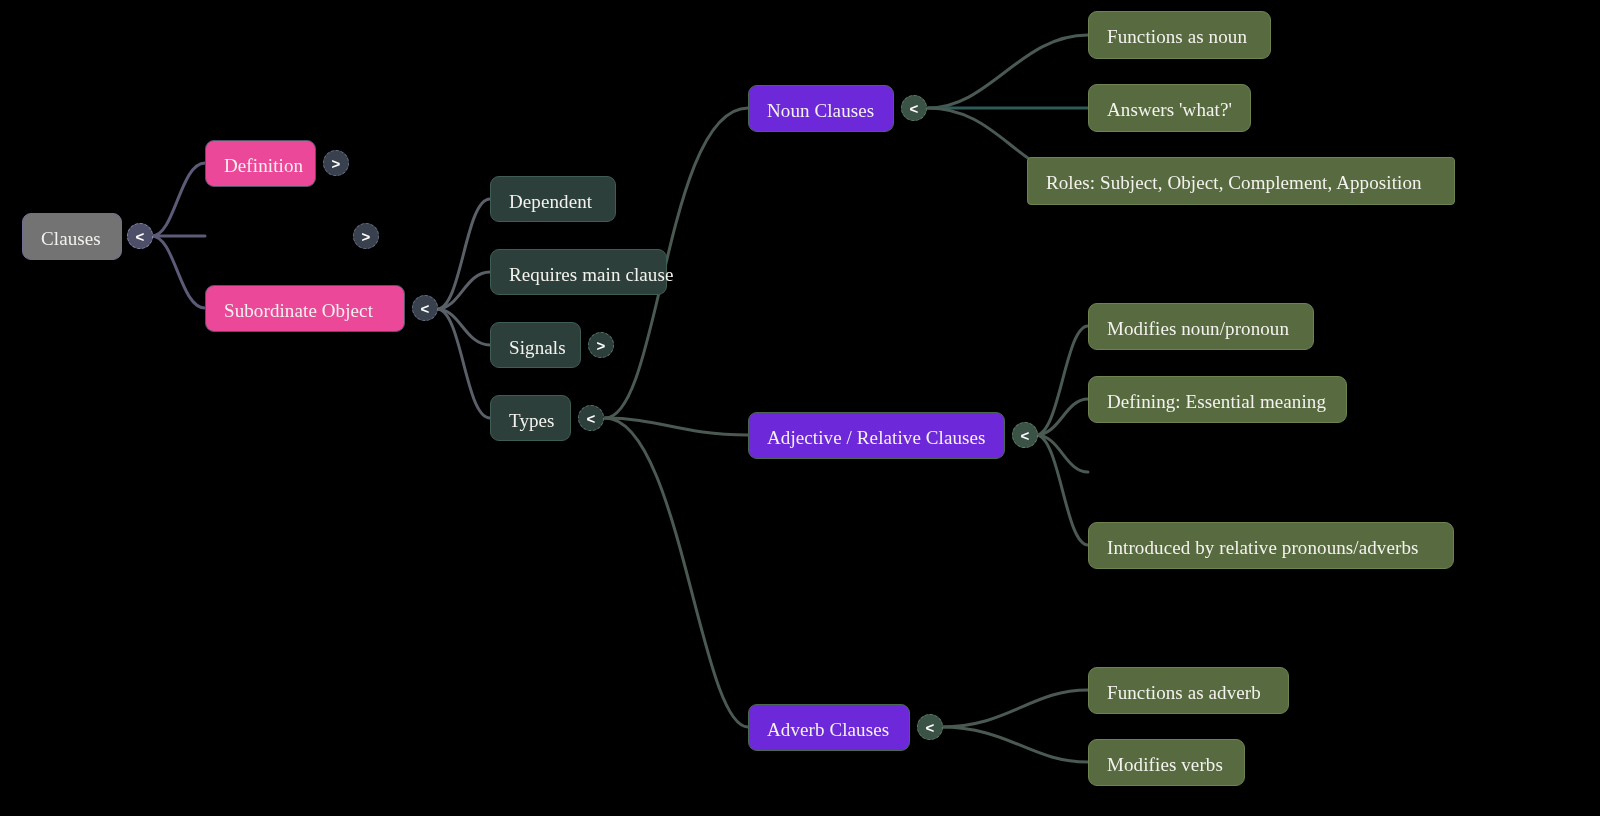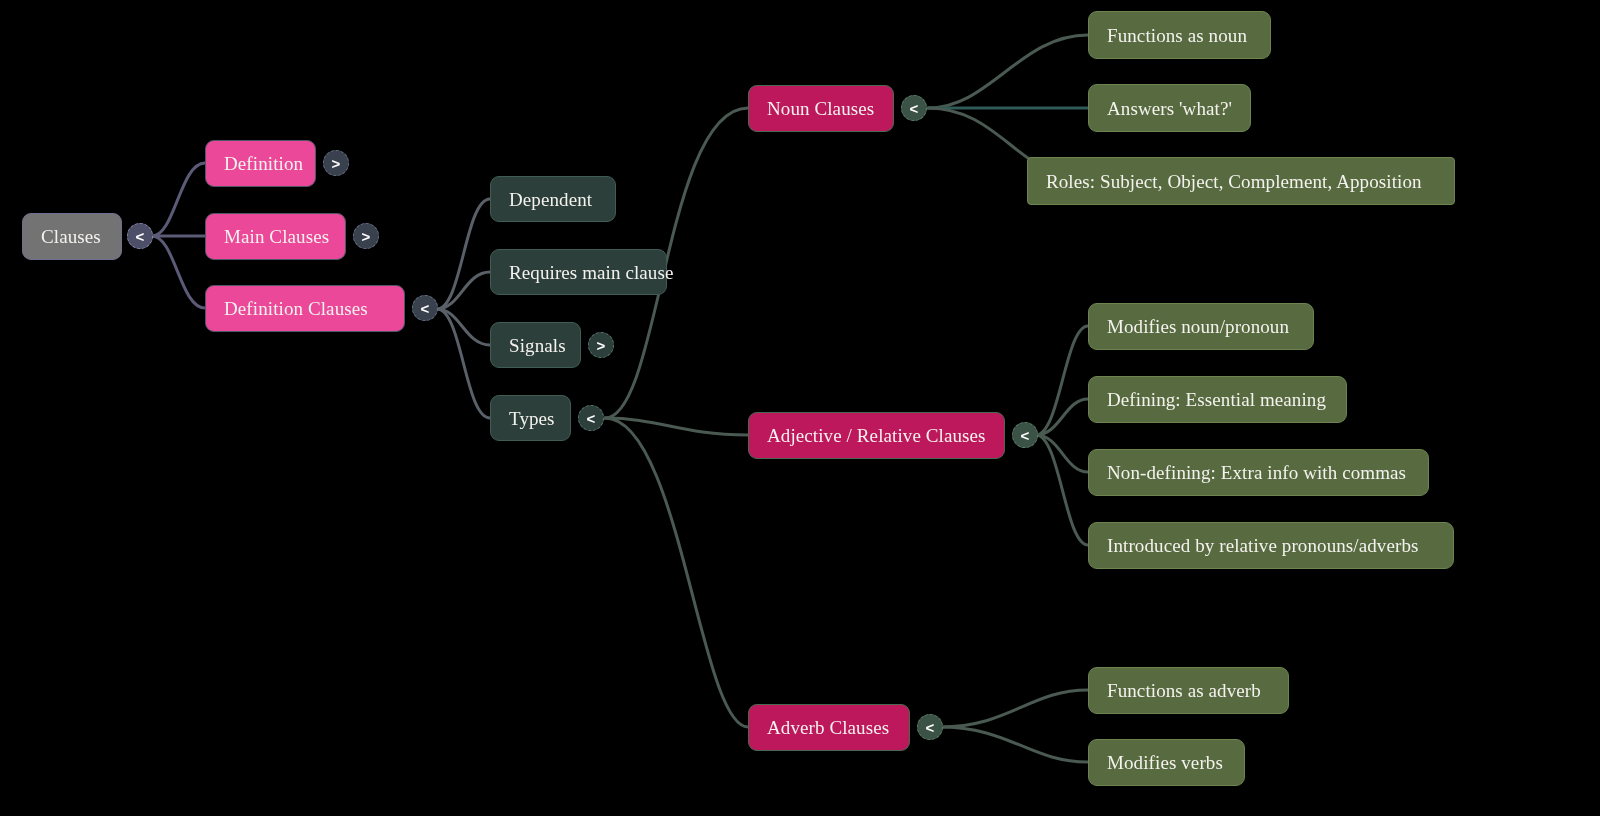--- a/index.html
+++ b/index.html
@@ -20,37 +20,37 @@
     left: 0;
     top: 0;
     width: 1600px;
     height: 816px;
     pointer-events: none;
   }
   .node {
     position: absolute;
     box-sizing: border-box;
     display: flex;
-    align-items: center;
+    align-items: flex-start;
     border-radius: 9px;
     color: #f4f2ee;
     font-size: 19px;
     line-height: 1;
-    padding: 4px 18px;
+    padding: 15px 18px;
     white-space: nowrap;
     border-width: 1px;
     border-style: solid;
     letter-spacing: 0.1px;
   }
   .node.sq { border-radius: 4px; }
   
   .lv-root  { background: #737373; border-color: #6f6f93; }
   .lv-1     { background: #ec4899; border-color: #4e5668; }
   .lv-2     { background: #2d3f3b; border-color: #3f5c55; }
-  .lv-3     { background: #be185d; border-color: #49684f; }
+  .lv-3     { background: #6d28d9; border-color: #49684f; }
   .lv-leaf  { background: #586b40; border-color: #6d8350; }
 
   .toggle {
     position: absolute;
     box-sizing: border-box;
     width: 26px;
     height: 26px;
     border-radius: 50%;
     display: flex;
     align-items: center;
@@ -111,29 +111,26 @@
     <span>&lt;</span>
   </div>
 
   <div class="node lv-1" style="left:205px; top:140px; width:111px; height:47px;">
     <span>Definition</span>
   </div>
   <div class="toggle tg-1" style="left:323px; top:150px;">
     <span>&gt;</span>
   </div>
 
-  <div class="node lv-1" style="left:205px; top:213px; width:141px; height:47px;">
-    <span>Main Clauses</span>
-  </div>
   <div class="toggle tg-1" style="left:353px; top:223px;">
     <span>&gt;</span>
   </div>
 
   <div class="node lv-1" style="left:205px; top:285px; width:200px; height:47px;">
-    <span>Definition Clauses</span>
+    <span>Subordinate Object</span>
   </div>
   <div class="toggle tg-1" style="left:412px; top:295px;">
     <span>&lt;</span>
   </div>
 
   <div class="node lv-2" style="left:490px; top:176px; width:126px; height:46px;">
     <span>Dependent</span>
   </div>
 
   <div class="node lv-2" style="left:490px; top:249px; width:177px; height:46px;">
@@ -188,23 +185,20 @@
   </div>
 
   <div class="node lv-leaf" style="left:1088px; top:376px; width:259px; height:47px;">
     <span>Defining: Essential meaning</span>
   </div>
 
   <div class="node lv-leaf" style="left:1088px; top:303px; width:226px; height:47px;">
     <span>Modifies noun/pronoun</span>
   </div>
 
-  <div class="node lv-leaf" style="left:1088px; top:449px; width:341px; height:47px;">
-    <span>Non-defining: Extra info with commas</span>
-  </div>
 
   <div class="node lv-leaf" style="left:1088px; top:522px; width:366px; height:47px;">
     <span>Introduced by relative pronouns/adverbs</span>
   </div>
 
   <div class="node lv-leaf" style="left:1088px; top:667px; width:201px; height:47px;">
     <span>Functions as adverb</span>
   </div>
 
   <div class="node lv-leaf" style="left:1088px; top:739px; width:157px; height:47px;">

